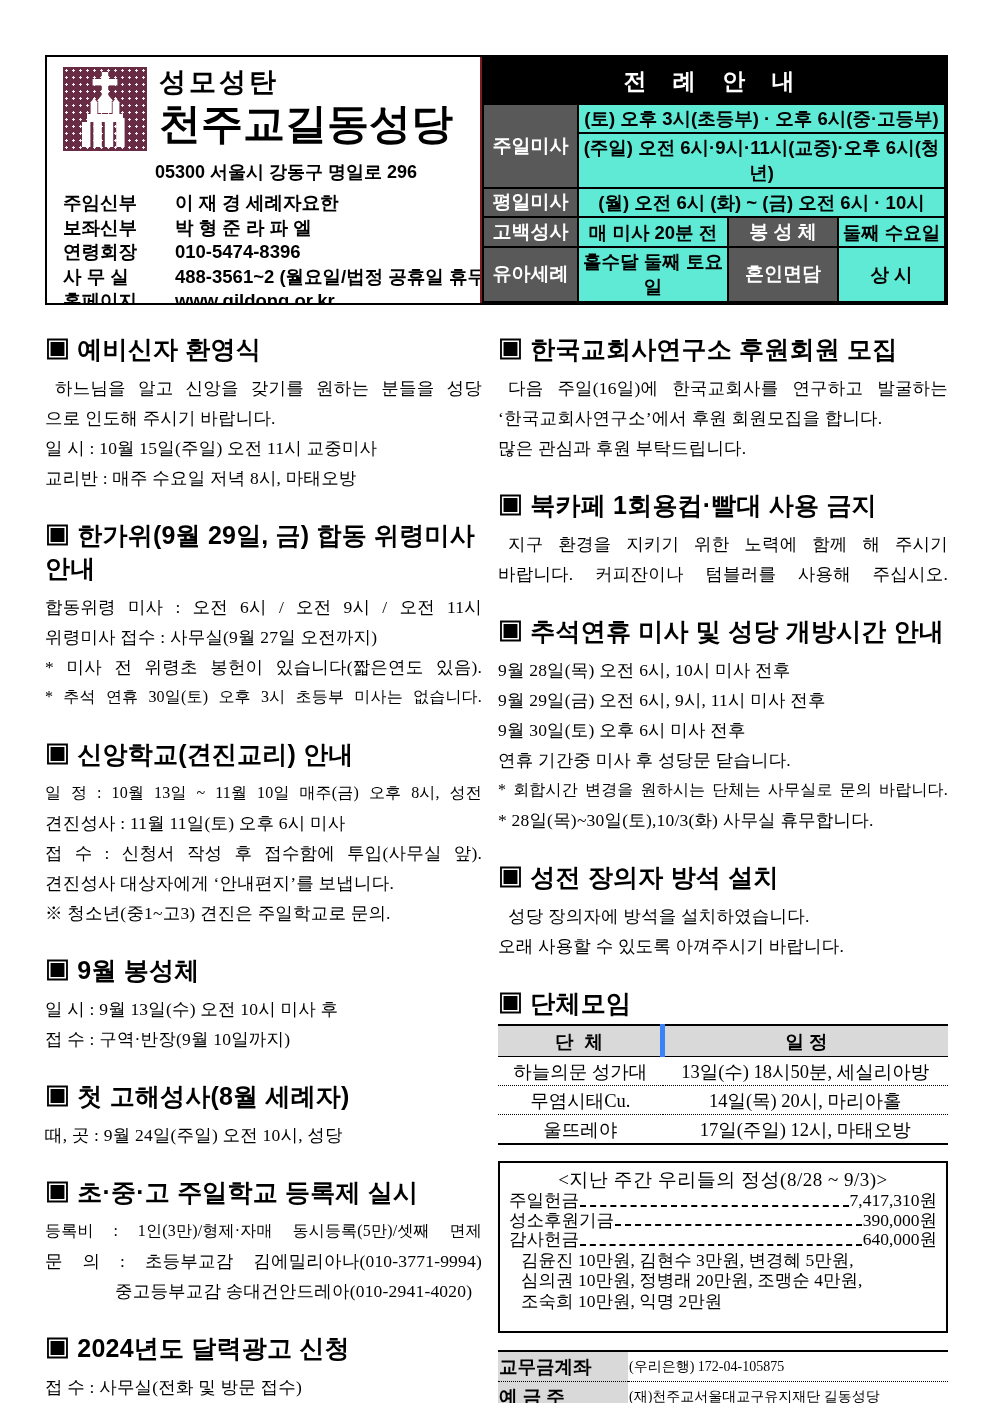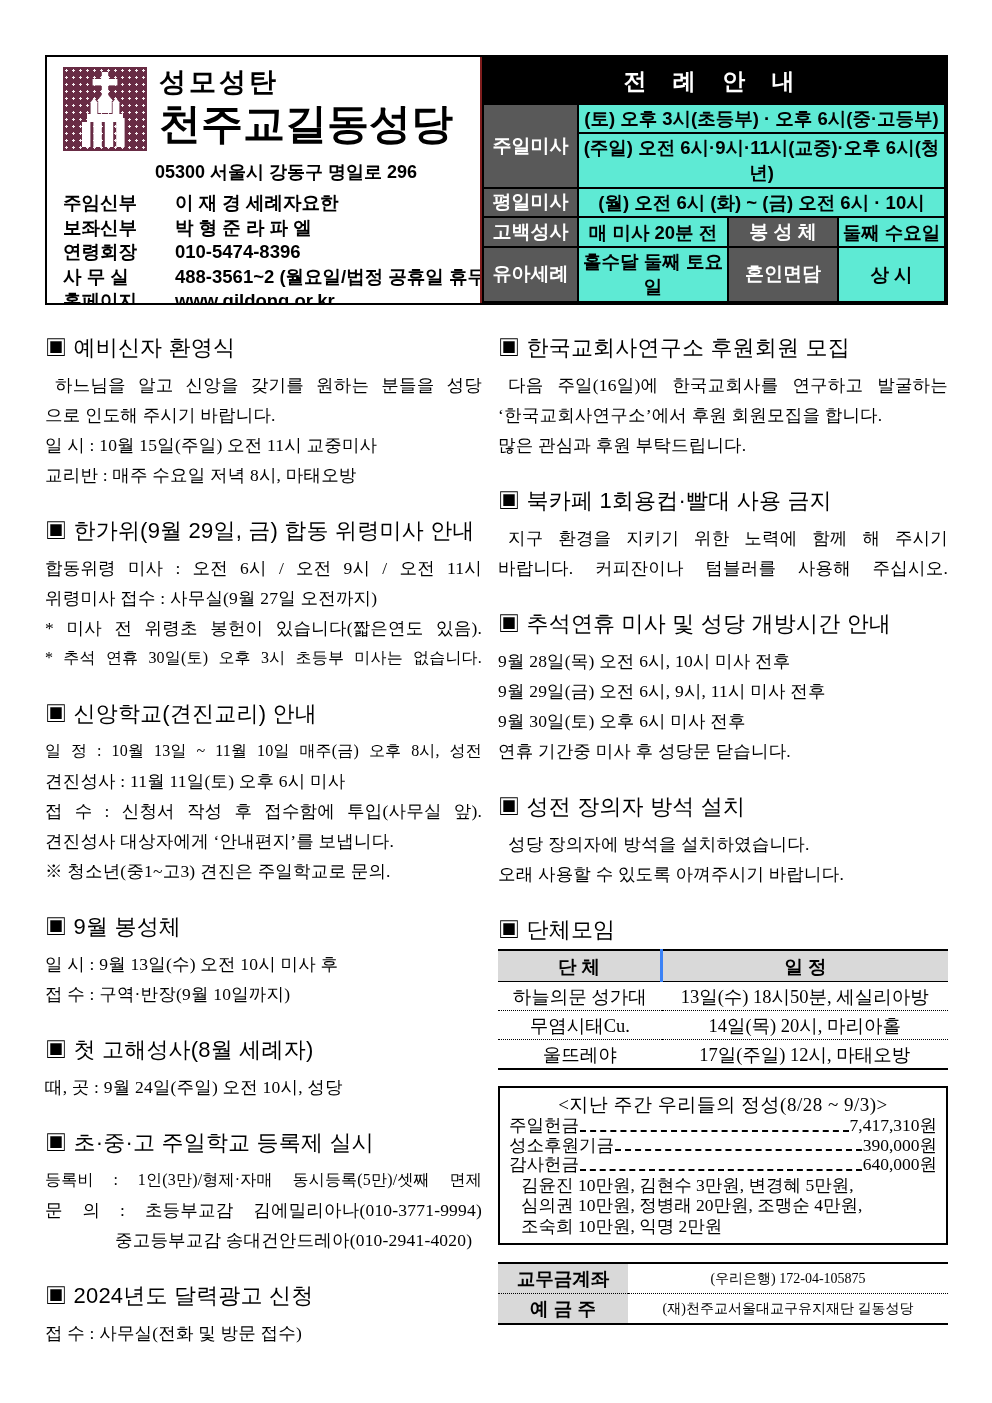--- a/index.html
+++ b/index.html
@@ -27,44 +27,44 @@
   td.lit-title{background:#000000;color:#fff;font-size:23px;letter-spacing:10px;height:44px;}
   td.lab{background:#595959;color:#fff;font-size:19px;}
   td.val{font-size:18.5px;background:#5eead4;}
 
   
   .main{display:flex;margin-top:28px;}
   .col-l{width:437px;flex:none;}
   .col-r{width:450px;flex:none;margin-left:16px;}
 
   .sec{margin-bottom:26px;}
-  .st{font-family:"Liberation Sans",sans-serif;font-weight:normal;font-size:22px;margin:0 0 7px 0;letter-spacing:0.2px;}
+  .st{font-family:"Liberation Sans",sans-serif;font-weight:bold;font-size:25px;margin:0 0 7px 0;letter-spacing:0.2px;}
   .ln{font-size:17.5px;line-height:30px;letter-spacing:0.2px;}
   .j{text-align:justify;text-align-last:justify;}
   .sm{font-size:16px;}
   .pi{padding-left:10px;}
   .ind{padding-left:70px;}
 
   
   table.grp{width:100%;border-collapse:collapse;margin-top:4px;table-layout:fixed;}
   table.grp th{background:#d9d9d9;font-family:"Liberation Sans",sans-serif;font-weight:bold;font-size:18.5px;border-top:2px solid #000;border-bottom:1.5px solid #000;height:28px;}
-  table.grp th:first-child{border-right:3px solid #3b82f6;width:160px;}
+  table.grp th:first-child{border-right:5px solid #3b82f6;width:160px;font-family:Liberation Mono, monospace;}
   table.grp td{font-size:18.5px;text-align:center;height:26px;border-bottom:1.5px dotted #000;}
   table.grp tr:last-child td{border-bottom:2px solid #000;}
 
   
-  .don-box{border:2px solid #000;margin-top:16px;padding:5px 9px 7px 9px;}
+  .don-box{border:2px solid #000;margin-top:16px;padding:5px 9px 20px 9px;}
   .don-title{text-align:center;font-size:19px;line-height:23px;letter-spacing:0.5px;}
   .don-item{display:flex;align-items:flex-end;line-height:19.5px;font-size:17.5px;white-space:nowrap;}
   .don-item .fill{flex:1;border-bottom:2.2px dashed #000;margin:0 1px 4px 1px;}
   .don-detail{font-size:17.5px;line-height:20.5px;padding-left:12px;white-space:nowrap;}
 
   
   table.acct{width:100%;border-collapse:collapse;margin-top:17px;table-layout:fixed;}
-  table.acct td{height:27px;text-align:center;vertical-align:middle;}
+  table.acct td{height:27px;vertical-align:middle;}
   table.acct tr:first-child td{border-top:2px solid #000;border-bottom:1.5px dotted #000;}
   table.acct tr:last-child td{border-bottom:2px solid #000;}
   td.acct-lab{background:#d9d9d9;width:128px;font-family:"Liberation Sans",sans-serif;font-weight:bold;font-size:18.5px;}
   td.acct-val{font-size:14px;font-weight:400;margin-left:34px;}
 </style>
 </head>
 <body>
 
 <div class="page">
 
@@ -223,20 +223,22 @@
         <div class="ln j pi">지구 환경을 지키기 위한 노력에 함께 해 주시기</div>
         <div class="ln j">바랍니다.  커피잔이나 텀블러를 사용해 주십시오.</div>
       </div>
 
       <div class="sec">
         <h3 class="st">▣ 추석연휴 미사 및 성당 개방시간 안내</h3>
         <div class="ln">9월 28일(목) 오전 6시, 10시 미사 전후</div>
         <div class="ln">9월 29일(금) 오전 6시, 9시, 11시 미사 전후</div>
         <div class="ln">9월 30일(토) 오후 6시 미사 전후</div>
         <div class="ln">연휴 기간중 미사 후 성당문 닫습니다.</div>
+        <div class="ln j sm">* 회합시간 변경을 원하시는 단체는 사무실로 문의 바랍니다.</div>
+        <div class="ln">* 28일(목)~30일(토),10/3(화) 사무실 휴무합니다.</div>
       </div>
 
       <div class="sec">
         <h3 class="st">▣ 성전 장의자 방석 설치</h3>
         <div class="ln pi">성당 장의자에 방석을 설치하였습니다.</div>
         <div class="ln">오래 사용할 수 있도록 아껴주시기 바랍니다.</div>
       </div>
 
       <div class="sec" style="margin-bottom:0;">
         <h3 class="st" style="margin-bottom:4px;">▣ 단체모임</h3>

